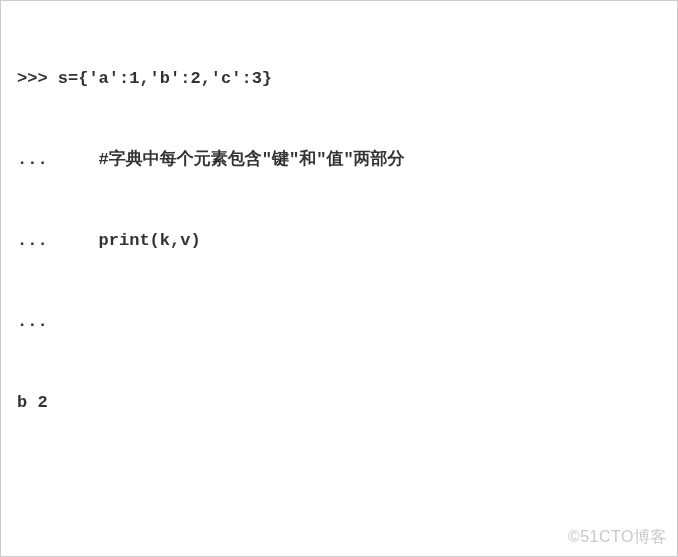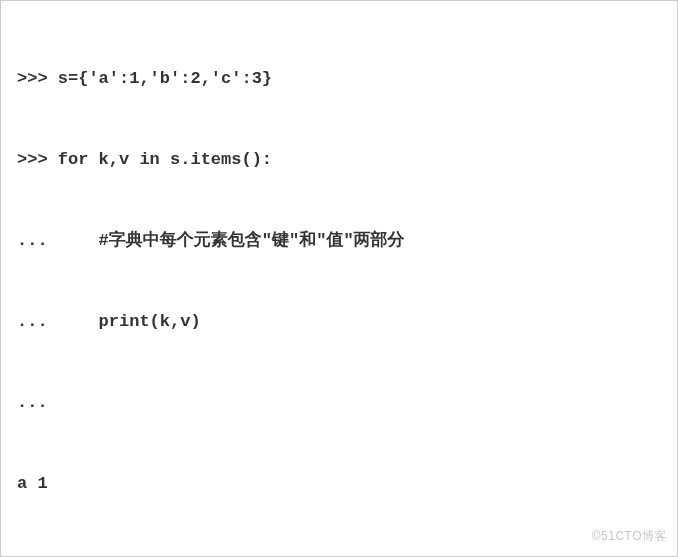--- a/index.html
+++ b/index.html
@@ -26,35 +26,33 @@
     .line {
       display: block;
       white-space: pre;
       font-weight: bold;
     }
     .watermark {
       position: absolute;
       bottom: 6px;
       right: 10px;
       font-family: Arial, sans-serif;
-      font-size: 12px;
+      font-size: 16px;
       color: #c9c9c9;
       letter-spacing: 0.5px;
     }
   </style>
 </head>
 <body>
 
 <div class="code-block">
   <span class="line">&gt;&gt;&gt; s={'a':1,'b':2,'c':3}</span>
-  <span class="line">&gt;&gt;&gt; for k,v in s.items():</span>
   <span class="line">...     #字典中每个元素包含"键"和"值"两部分</span>
   <span class="line">...     print(k,v)</span>
   <span class="line">...</span>
-  <span class="line">a 1</span>
   <span class="line">b 2</span>
   
   
   
   
   
   
   
   
   

